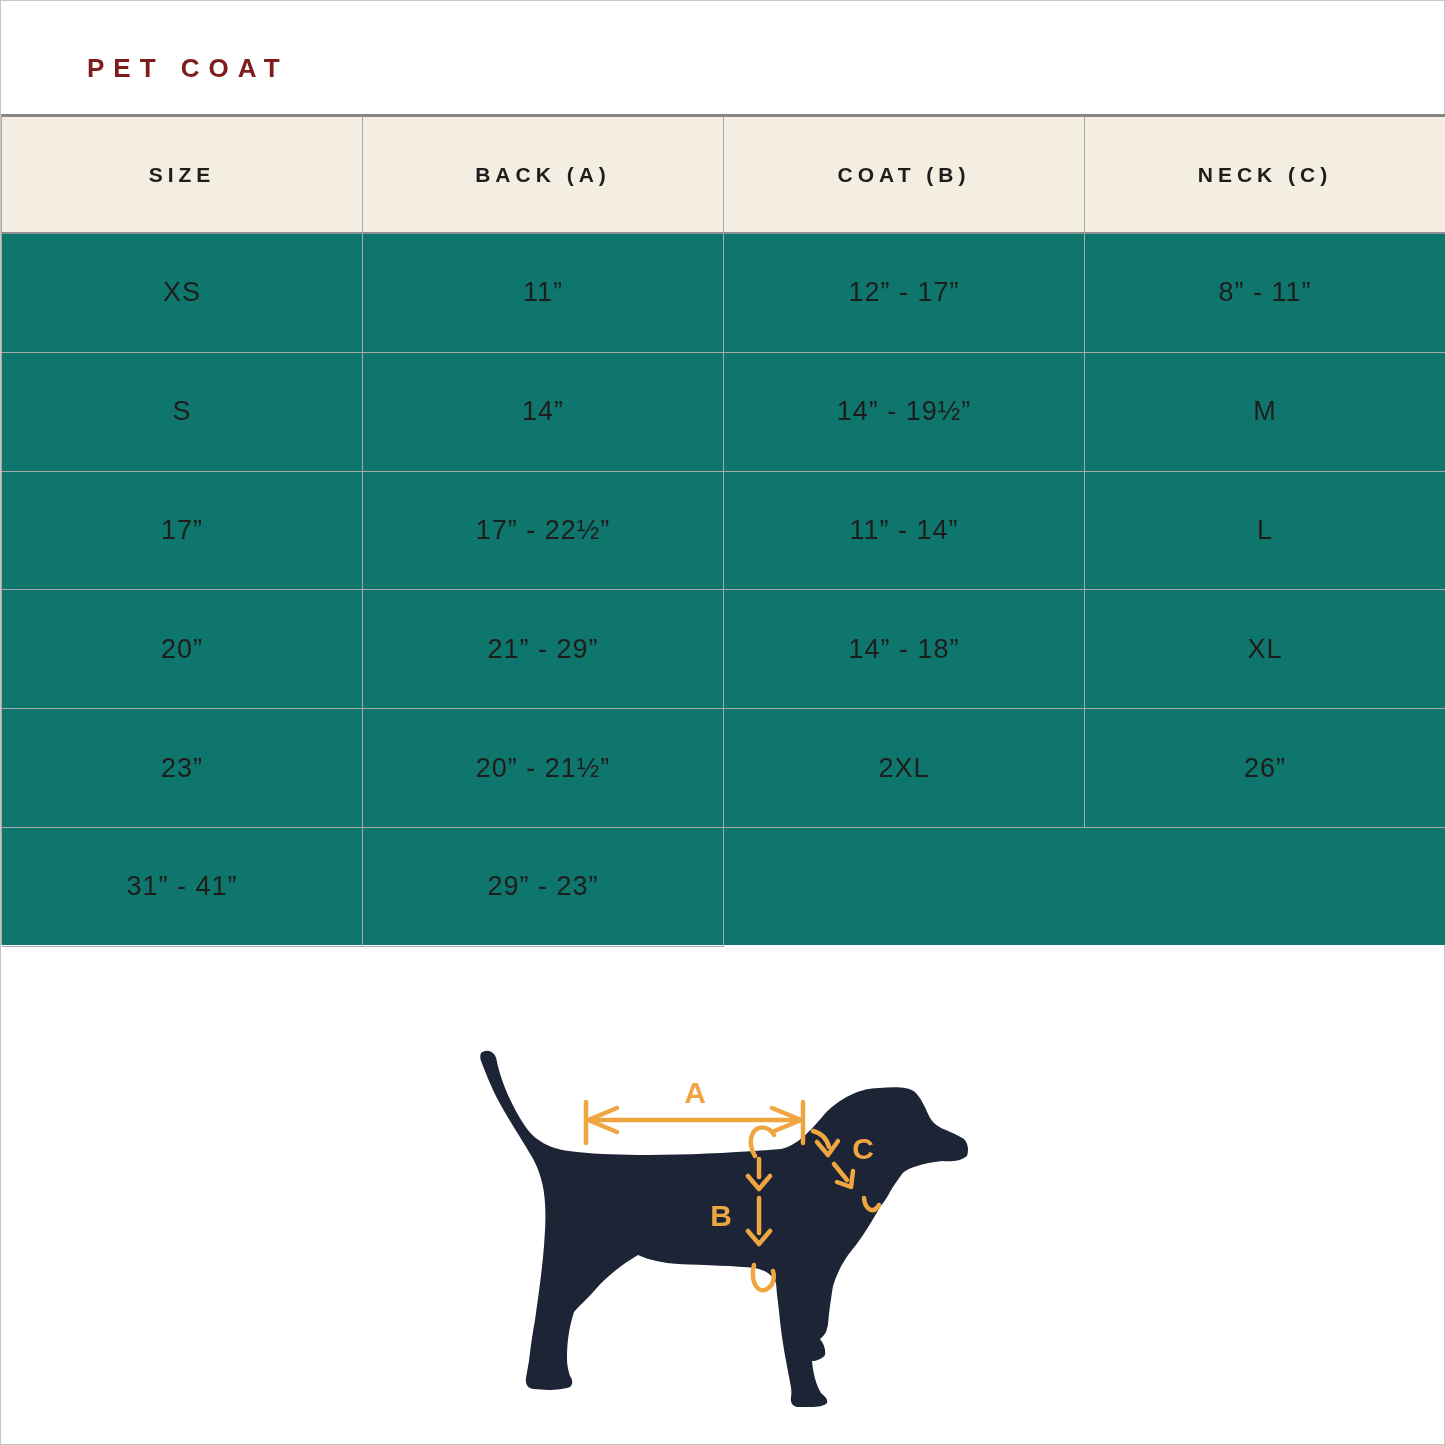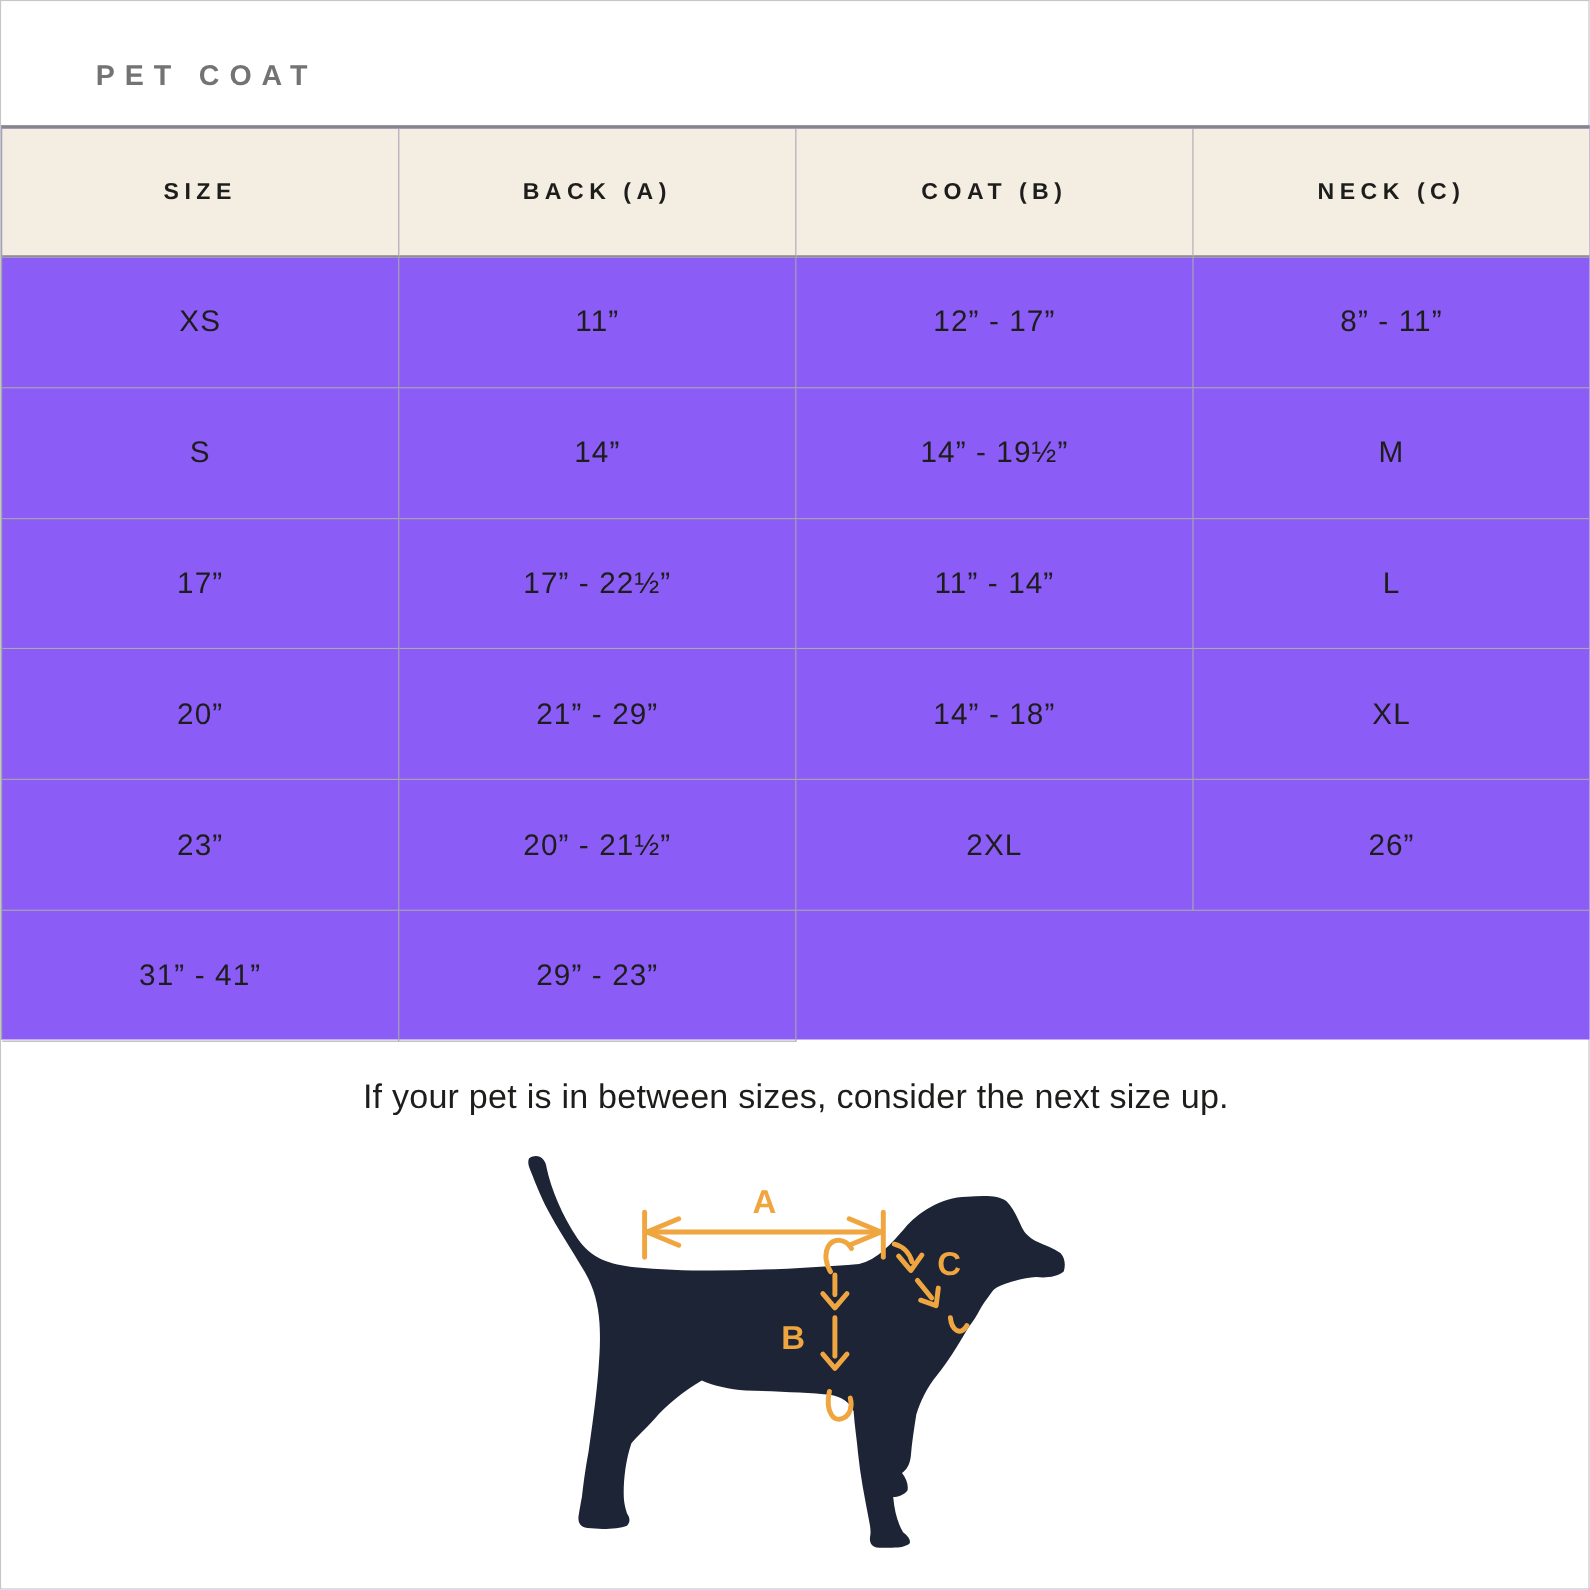--- a/index.html
+++ b/index.html
@@ -9,30 +9,30 @@
     font-family:"Liberation Sans","DejaVu Sans",sans-serif;
     color:#1d1d1b; overflow:hidden;
   }
   .sheet {
     position:absolute; inset:0;
     border:1px solid #c6c6c6; background:#ffffff;
   }
   .title {
     position:absolute; left:86px; top:52px;
     font-size:26px; font-weight:700; letter-spacing:9px;
-    color:#737373; white-space:nowrap;
+    color:#7f1d1d; white-space:nowrap;
   }
   .size-table {
     position:absolute; left:0; top:113px; width:1445px; height:831px;
     display:grid;
     grid-template-columns:repeat(4, 1fr);
     grid-template-rows:117px repeat(6, 118.8px);
     border-top:3px solid #868686;
     border-left:1px solid #a9a9a9;
-    background:#8b5cf6;
+    background:#0f766e;
     text-align:center;
   }
   .cell {
     display:flex; align-items:center; justify-content:center;
     border-right:1.5px solid #a9a9a9;
     border-bottom:1.5px solid #a9a9a9;
     font-size:27px; letter-spacing:1px; font-weight:400;
     color:#1d1d1b; white-space:nowrap;
   }
   .cell.th {
@@ -88,21 +88,20 @@
     <div class="cell">XL</div>
     <div class="cell">23”</div>
     <div class="cell">20” - 21½”</div>
 
     <div class="cell">2XL</div>
     <div class="cell">26”</div>
     <div class="cell">31” - 41”</div>
     <div class="cell">29” - 23”</div>
   </div>
 
-  <div class="note">If your pet is in between sizes, consider the next size up.</div>
 
   <svg class="diagram" viewBox="0 0 580 415" width="580" height="415" xmlns="http://www.w3.org/2000/svg">
 
     <path fill="#1c2435" d="
       M 40,22
       C 47,17 55,21 56,31
       C 60,50 70,74 84,95
       C 96,113 114,119 136,121
       C 196,127 278,123 340,118
       C 356,115 370,99 382,85

